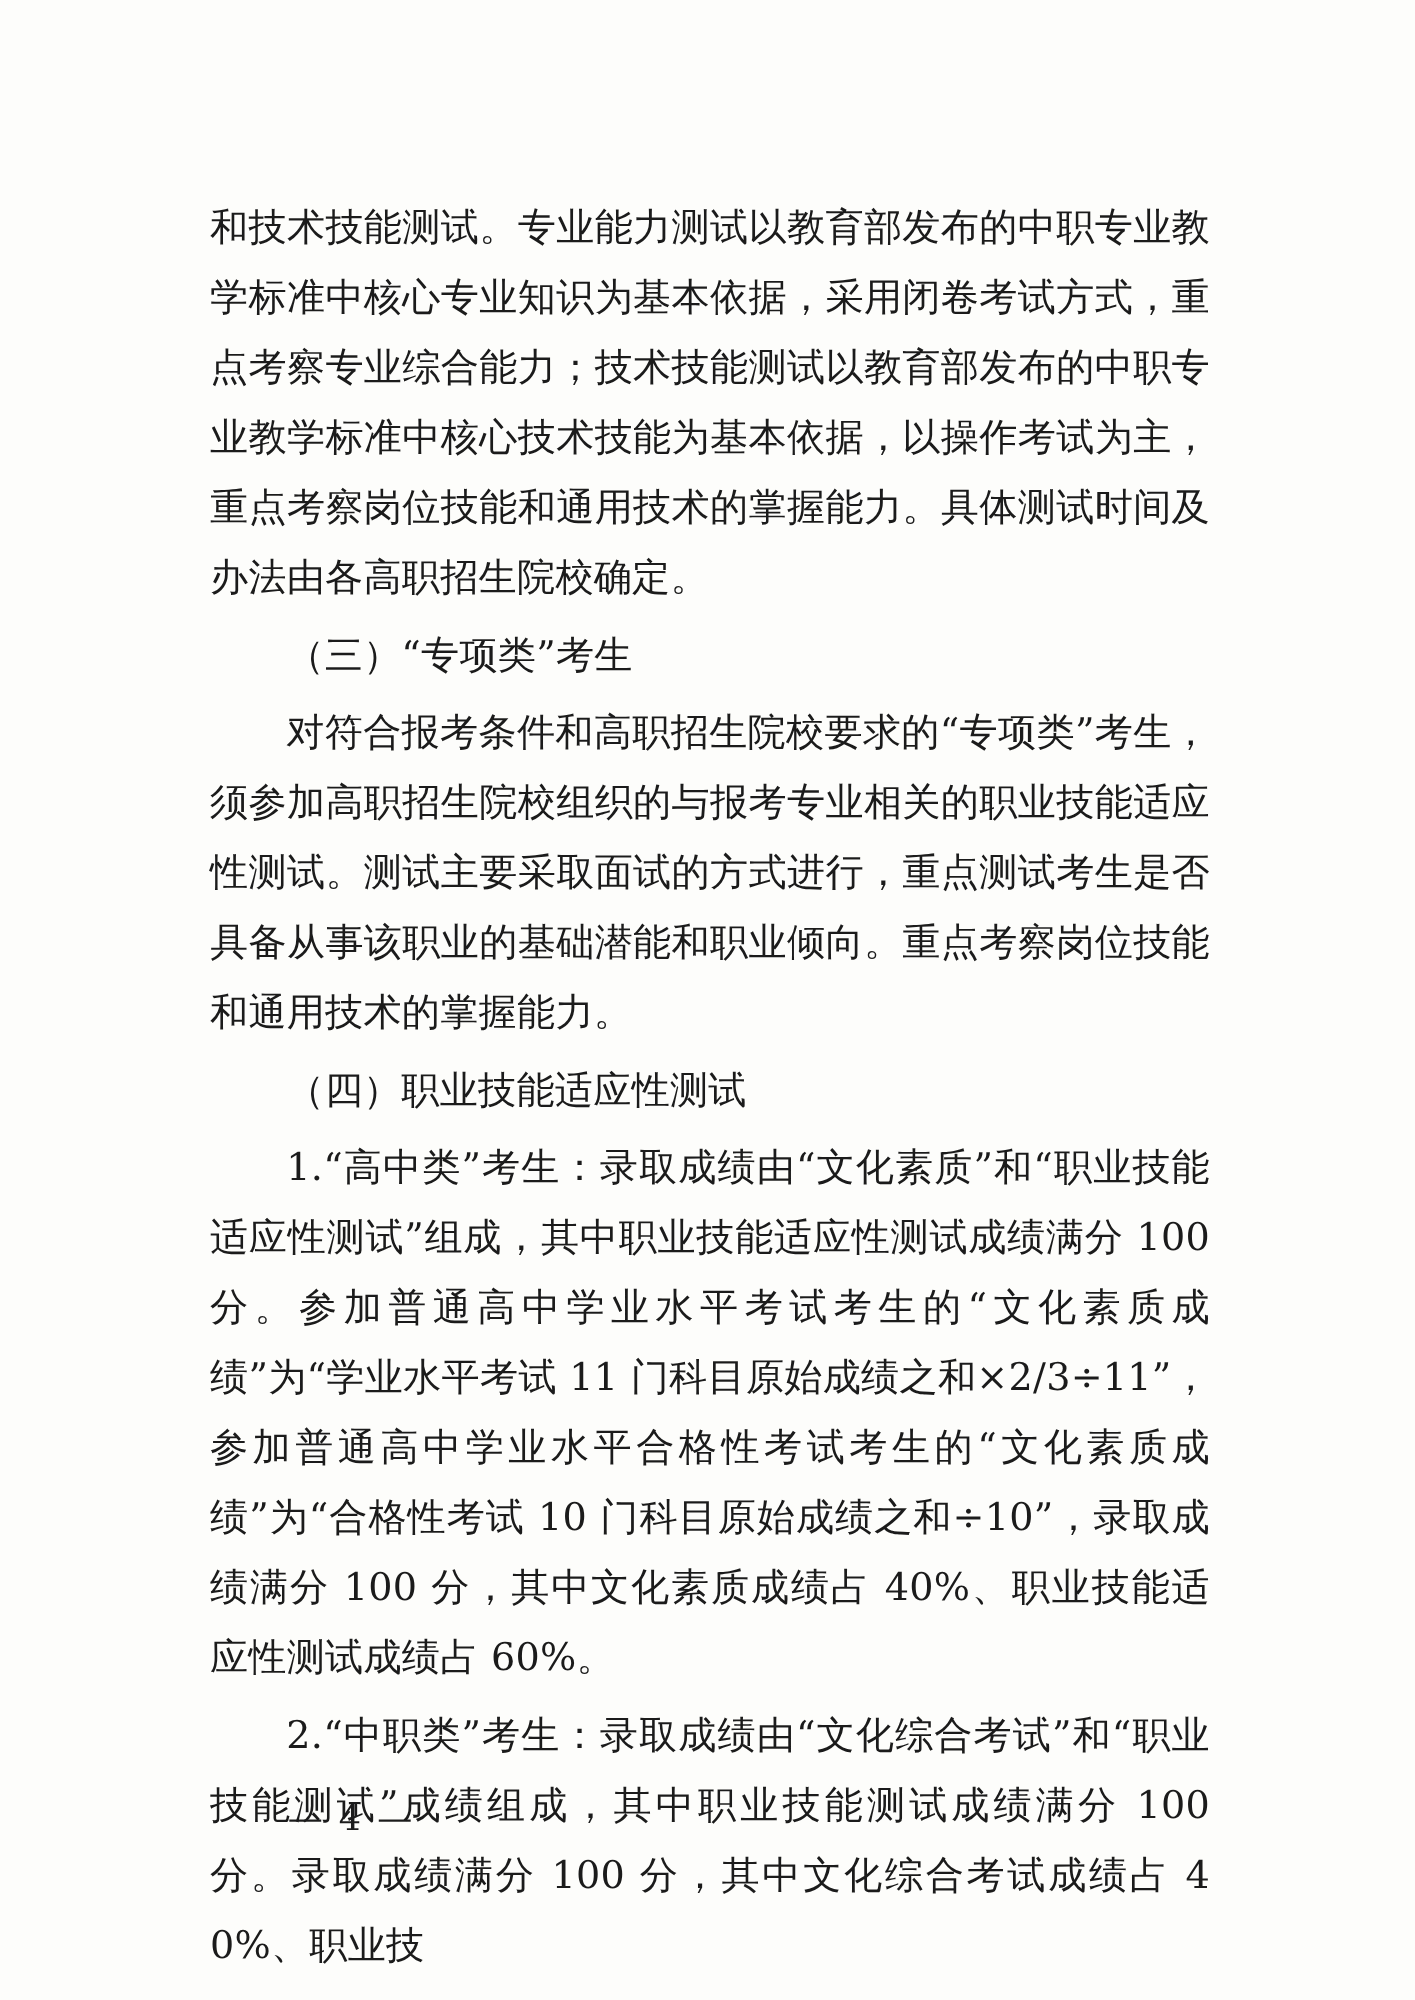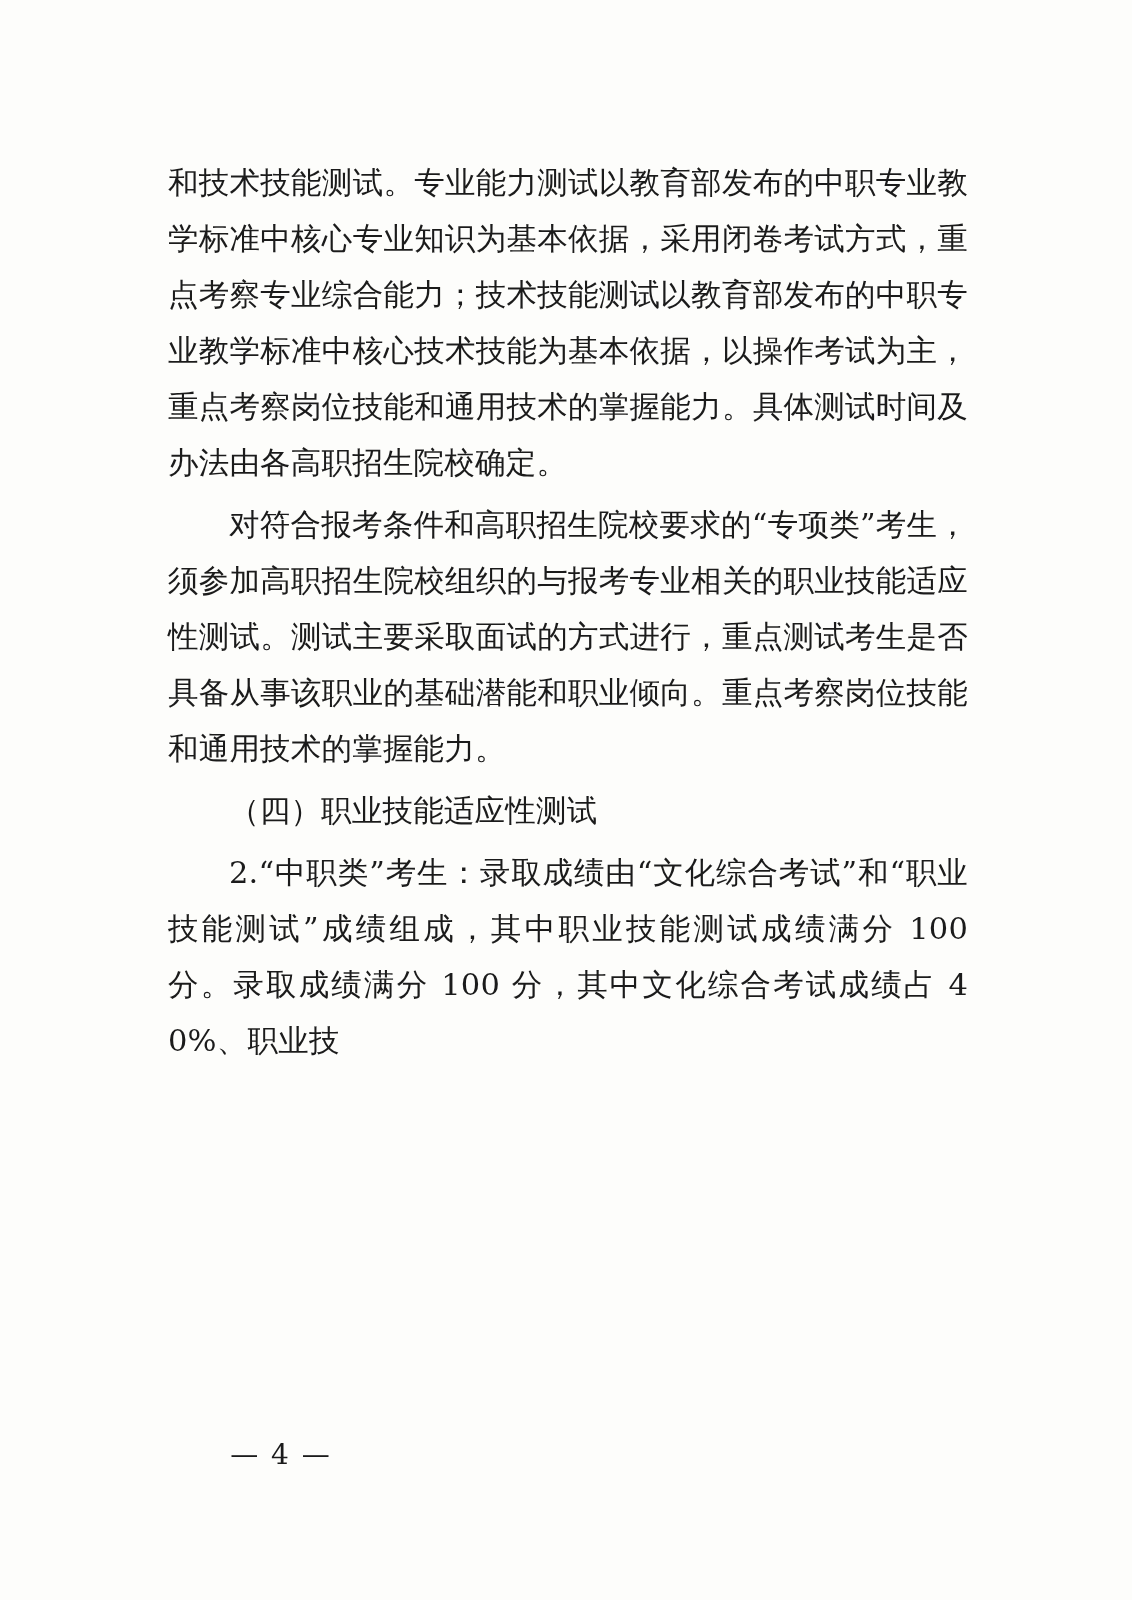--- a/index.html
+++ b/index.html
@@ -55,20 +55,22 @@
     display: inline-block;
     margin-left: -570px;
   }
 </style>
 </head>
 <body>
 
 <div class="page">
   <div class="content">
     <p class="para">和技术技能测试。专业能力测试以教育部发布的中职专业教学标准中核心专业知识为基本依据，采用闭卷考试方式，重点考察专业综合能力；技术技能测试以教育部发布的中职专业教学标准中核心技术技能为基本依据，以操作考试为主，重点考察岗位技能和通用技术的掌握能力。具体测试时间及办法由各高职招生院校确定。</p>
+    <p class="para indent">（三）“专项类”考生</p>
     <p class="para indent">对符合报考条件和高职招生院校要求的“专项类”考生，须参加高职招生院校组织的与报考专业相关的职业技能适应性测试。测试主要采取面试的方式进行，重点测试考生是否具备从事该职业的基础潜能和职业倾向。重点考察岗位技能和通用技术的掌握能力。</p>
     <p class="para indent">（四）职业技能适应性测试</p>
+    <p class="para indent">1.“高中类”考生：录取成绩由“文化素质”和“职业技能适应性测试”组成，其中职业技能适应性测试成绩满分 100 分。参加普通高中学业水平考试考生的“文化素质成绩”为“学业水平考试 11 门科目原始成绩之和×2/3÷11”，参加普通高中学业水平合格性考试考生的“文化素质成绩”为“合格性考试 10 门科目原始成绩之和÷10”，录取成绩满分 100 分，其中文化素质成绩占 40%、职业技能适应性测试成绩占 60%。</p>
     <p class="para indent">2.“中职类”考生：录取成绩由“文化综合考试”和“职业技能测试”成绩组成，其中职业技能测试成绩满分 100 分。录取成绩满分 100 分，其中文化综合考试成绩占 40%、职业技</p>
   </div>
   <div class="pagenum">
     <span class="inner">— 4 —</span>
   </div>
 </div>
 
 </body></html>

